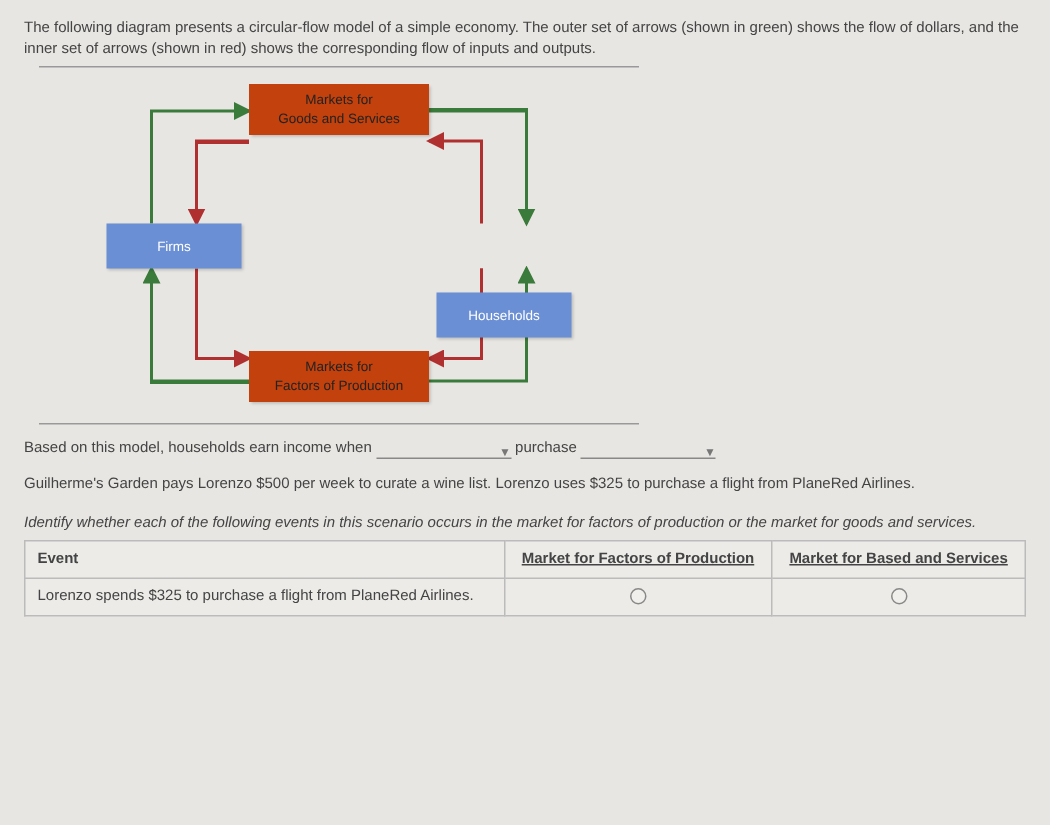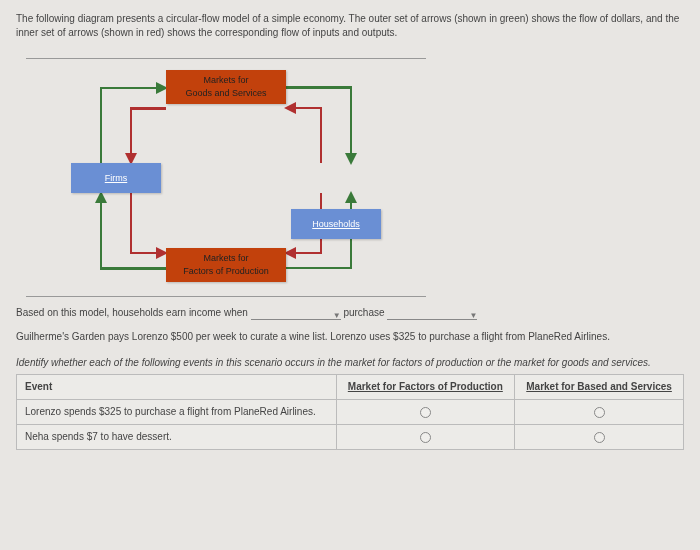--- a/index.html
+++ b/index.html
@@ -6,21 +6,21 @@
   body {
     font-family: Arial, sans-serif;
     font-size: 10px;
     color: #333;
     background: #e8e6e3;
     width: 700px;
     height: 550px;
     padding: 12px 16px;
     line-height: 1.4;
   }
-  .intro { margin-bottom: 18px; color: #444; }
+  .intro { margin-bottom: 4px; color: #444; }
   .diagram-wrap {
     position: relative;
     width: 420px;
     height: 240px;
     margin: 4px 0 8px 0;
   }
   .hr-top, .hr-bottom {
     position: absolute;
     left: 10px;
     width: 400px;
@@ -45,21 +45,20 @@
     left: 150px;
   }
   .box.market.top { top: 12px; height: 34px; }
   .box.market.bottom { top: 190px; height: 34px; }
   .box.actor {
     background: #6a8fd4;
     color: #fff;
     width: 90px;
     height: 30px;
     top: 105px;
-    text-decoration: underline;
   }
   .box.firms { left: 55px; }
   .box.households { left: 275px; margin-top: 46px; }
   svg.flows { position: absolute; top: 0; left: 0; }
 
   .question-row { margin: 8px 0 10px 0; color: #444; }
   .blank {
     display: inline-block;
     border-bottom: 1px solid #888;
     min-width: 90px;
@@ -165,19 +164,14 @@
       <th class="center">Market for Factors of Production</th>
       <th class="center">Market for Based and Services</th>
     </tr>
   </thead>
   <tbody>
     <tr>
       <td>Lorenzo spends $325 to purchase a flight from PlaneRed Airlines.</td>
       <td class="center"><span class="radio-vis"></span></td>
       <td class="center"><span class="radio-vis"></span></td>
     </tr>
-    <tr>
-      <td>Neha spends $7 to have dessert.</td>
-      <td class="center"><span class="radio-vis"></span></td>
-      <td class="center"><span class="radio-vis"></span></td>
-    </tr>
   </tbody>
 </table>
 
 </body></html>

